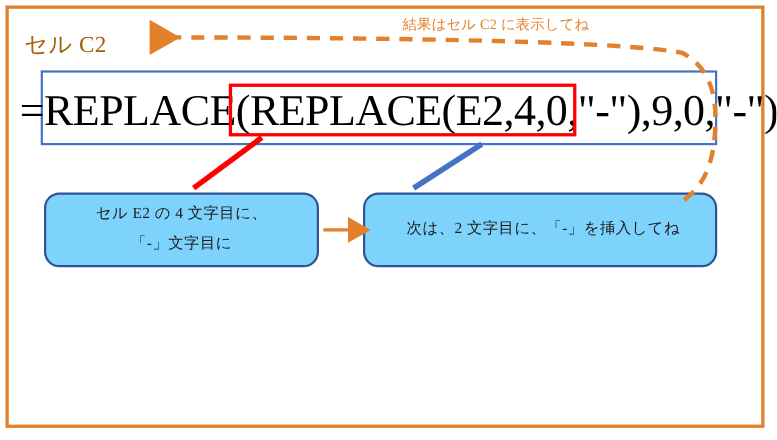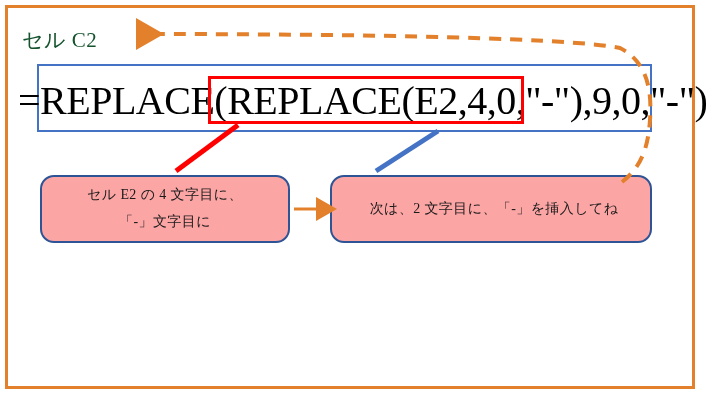--- a/index.html
+++ b/index.html
@@ -24,21 +24,21 @@
     height: 384px;
     border: 3px solid #E3802B;
     box-sizing: border-box;
   }
   
   #cell-label {
     position: absolute;
     left: 22px;
     top: 26px;
     font-size: 21px;
-    color: #14532d;
+    color: #a16207;
     letter-spacing: 0.5px;
     white-space: nowrap;
   }
   
   #note-text {
     position: absolute;
     left: 366px;
     top: 13px;
     font-size: 13px;
     color: #E3802B;
@@ -77,21 +77,21 @@
     top: 76px;
     width: 316px;
     height: 48px;
     border: 3px solid #FF0000;
     box-sizing: border-box;
     pointer-events: none;
   }
   
   .callout {
     position: absolute;
-    background: #fca5a5;
+    background: #7dd3fc;
     border: 2px solid #2E5496;
     border-radius: 14px;
     box-sizing: border-box;
     display: flex;
     flex-direction: column;
     align-items: center;
     justify-content: center;
     color: #1a1a1a;
     font-size: 14px;
     line-height: 1.9;
@@ -123,20 +123,21 @@
 </style>
 </head>
 <body>
 
 <div id="stage">
 
   <div id="outer-frame"></div>
 
   <div id="cell-label">セル C2</div>
 
+  <div id="note-text">結果はセル C2 に表示してね</div>
 
   <div id="formula-box"></div>
 
   <div id="formula-line">
     <span class="seg">=REPLACE(</span>
       <span class="seg">REPLACE(E2,4,0,"-")</span>
       <span class="seg">,9,0,"-")</span>
   </div>
 
   <div id="inner-highlight"></div>

